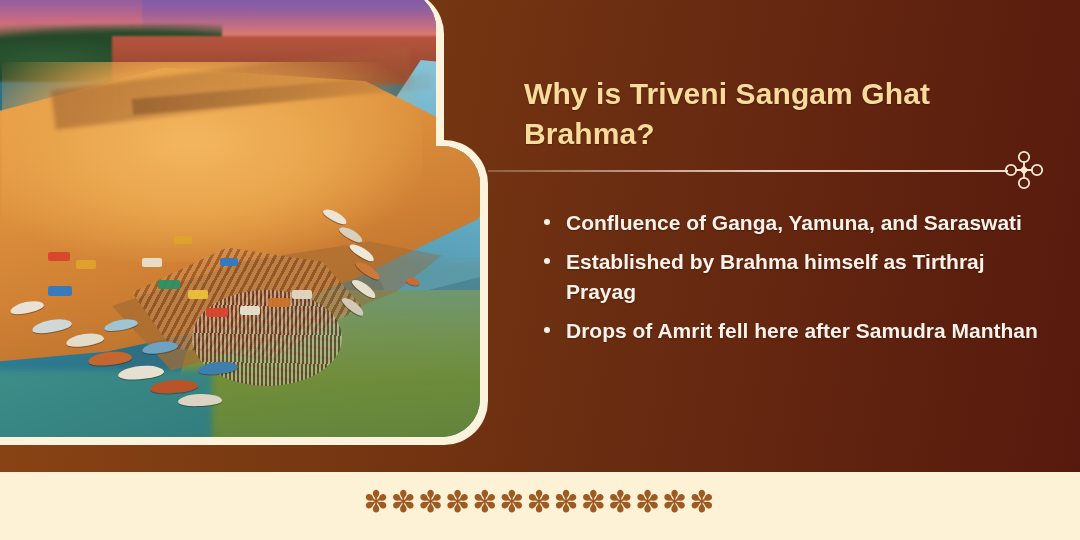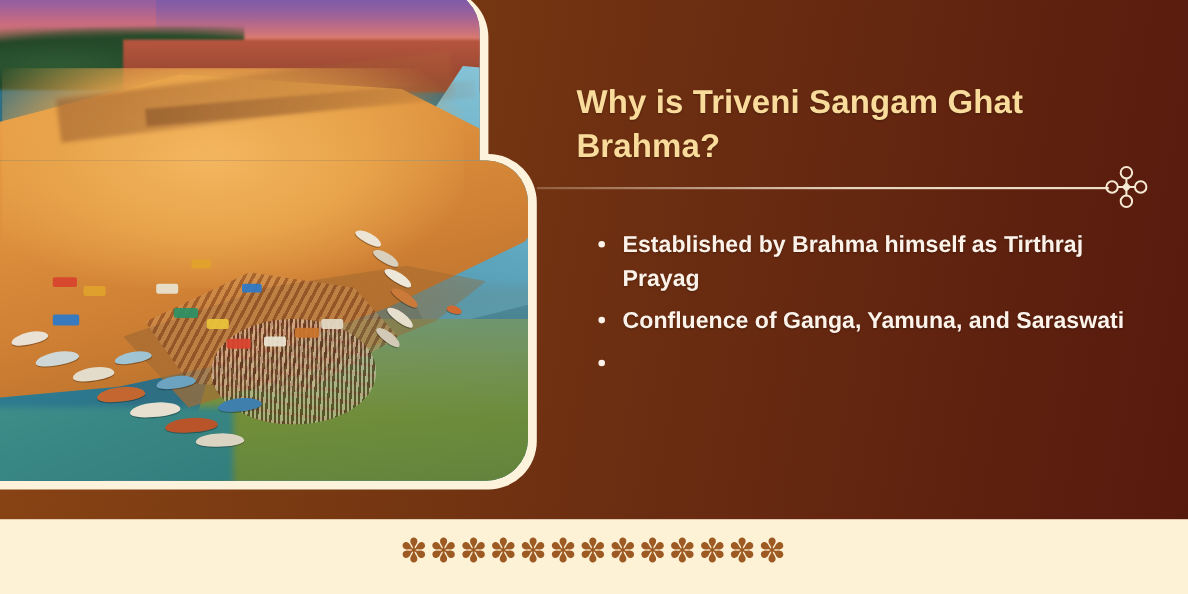--- a/index.html
+++ b/index.html
@@ -367,28 +367,29 @@
       <path d="M22 14.2 L22 29.8 M14.2 22 L29.8 22"></path>
       <path d="M22 17.6 L26.4 22 L22 26.4 L17.6 22 Z" fill="#f6ead4" stroke="none"></path>
     </svg>
   </div>
 
   <h1 id="title">Why is Triveni Sangam Ghat Brahma?</h1>
 
   <ul id="bullets">
     <li>
       <span class="dot"></span>
+      <span>Confluence of Ganga, Yamuna, and Saraswati</span>
+    </li>
+    <li>
+      <span class="dot"></span>
       <span>Established by Brahma himself as Tirthraj Prayag</span>
     </li>
     <li>
       <span class="dot"></span>
-      <span>Confluence of Ganga, Yamuna, and Saraswati</span>
-    </li>
-    <li>
-      <span class="dot"></span>
+      <span>Drops of Amrit fell here after Samudra Manthan</span>
     </li>
   </ul>
 
   <div id="footer">
     <div id="footer-ornaments">✽✽✽✽✽✽✽✽✽✽✽✽✽</div>
   </div>
 
 </div>
 
 </body></html>

